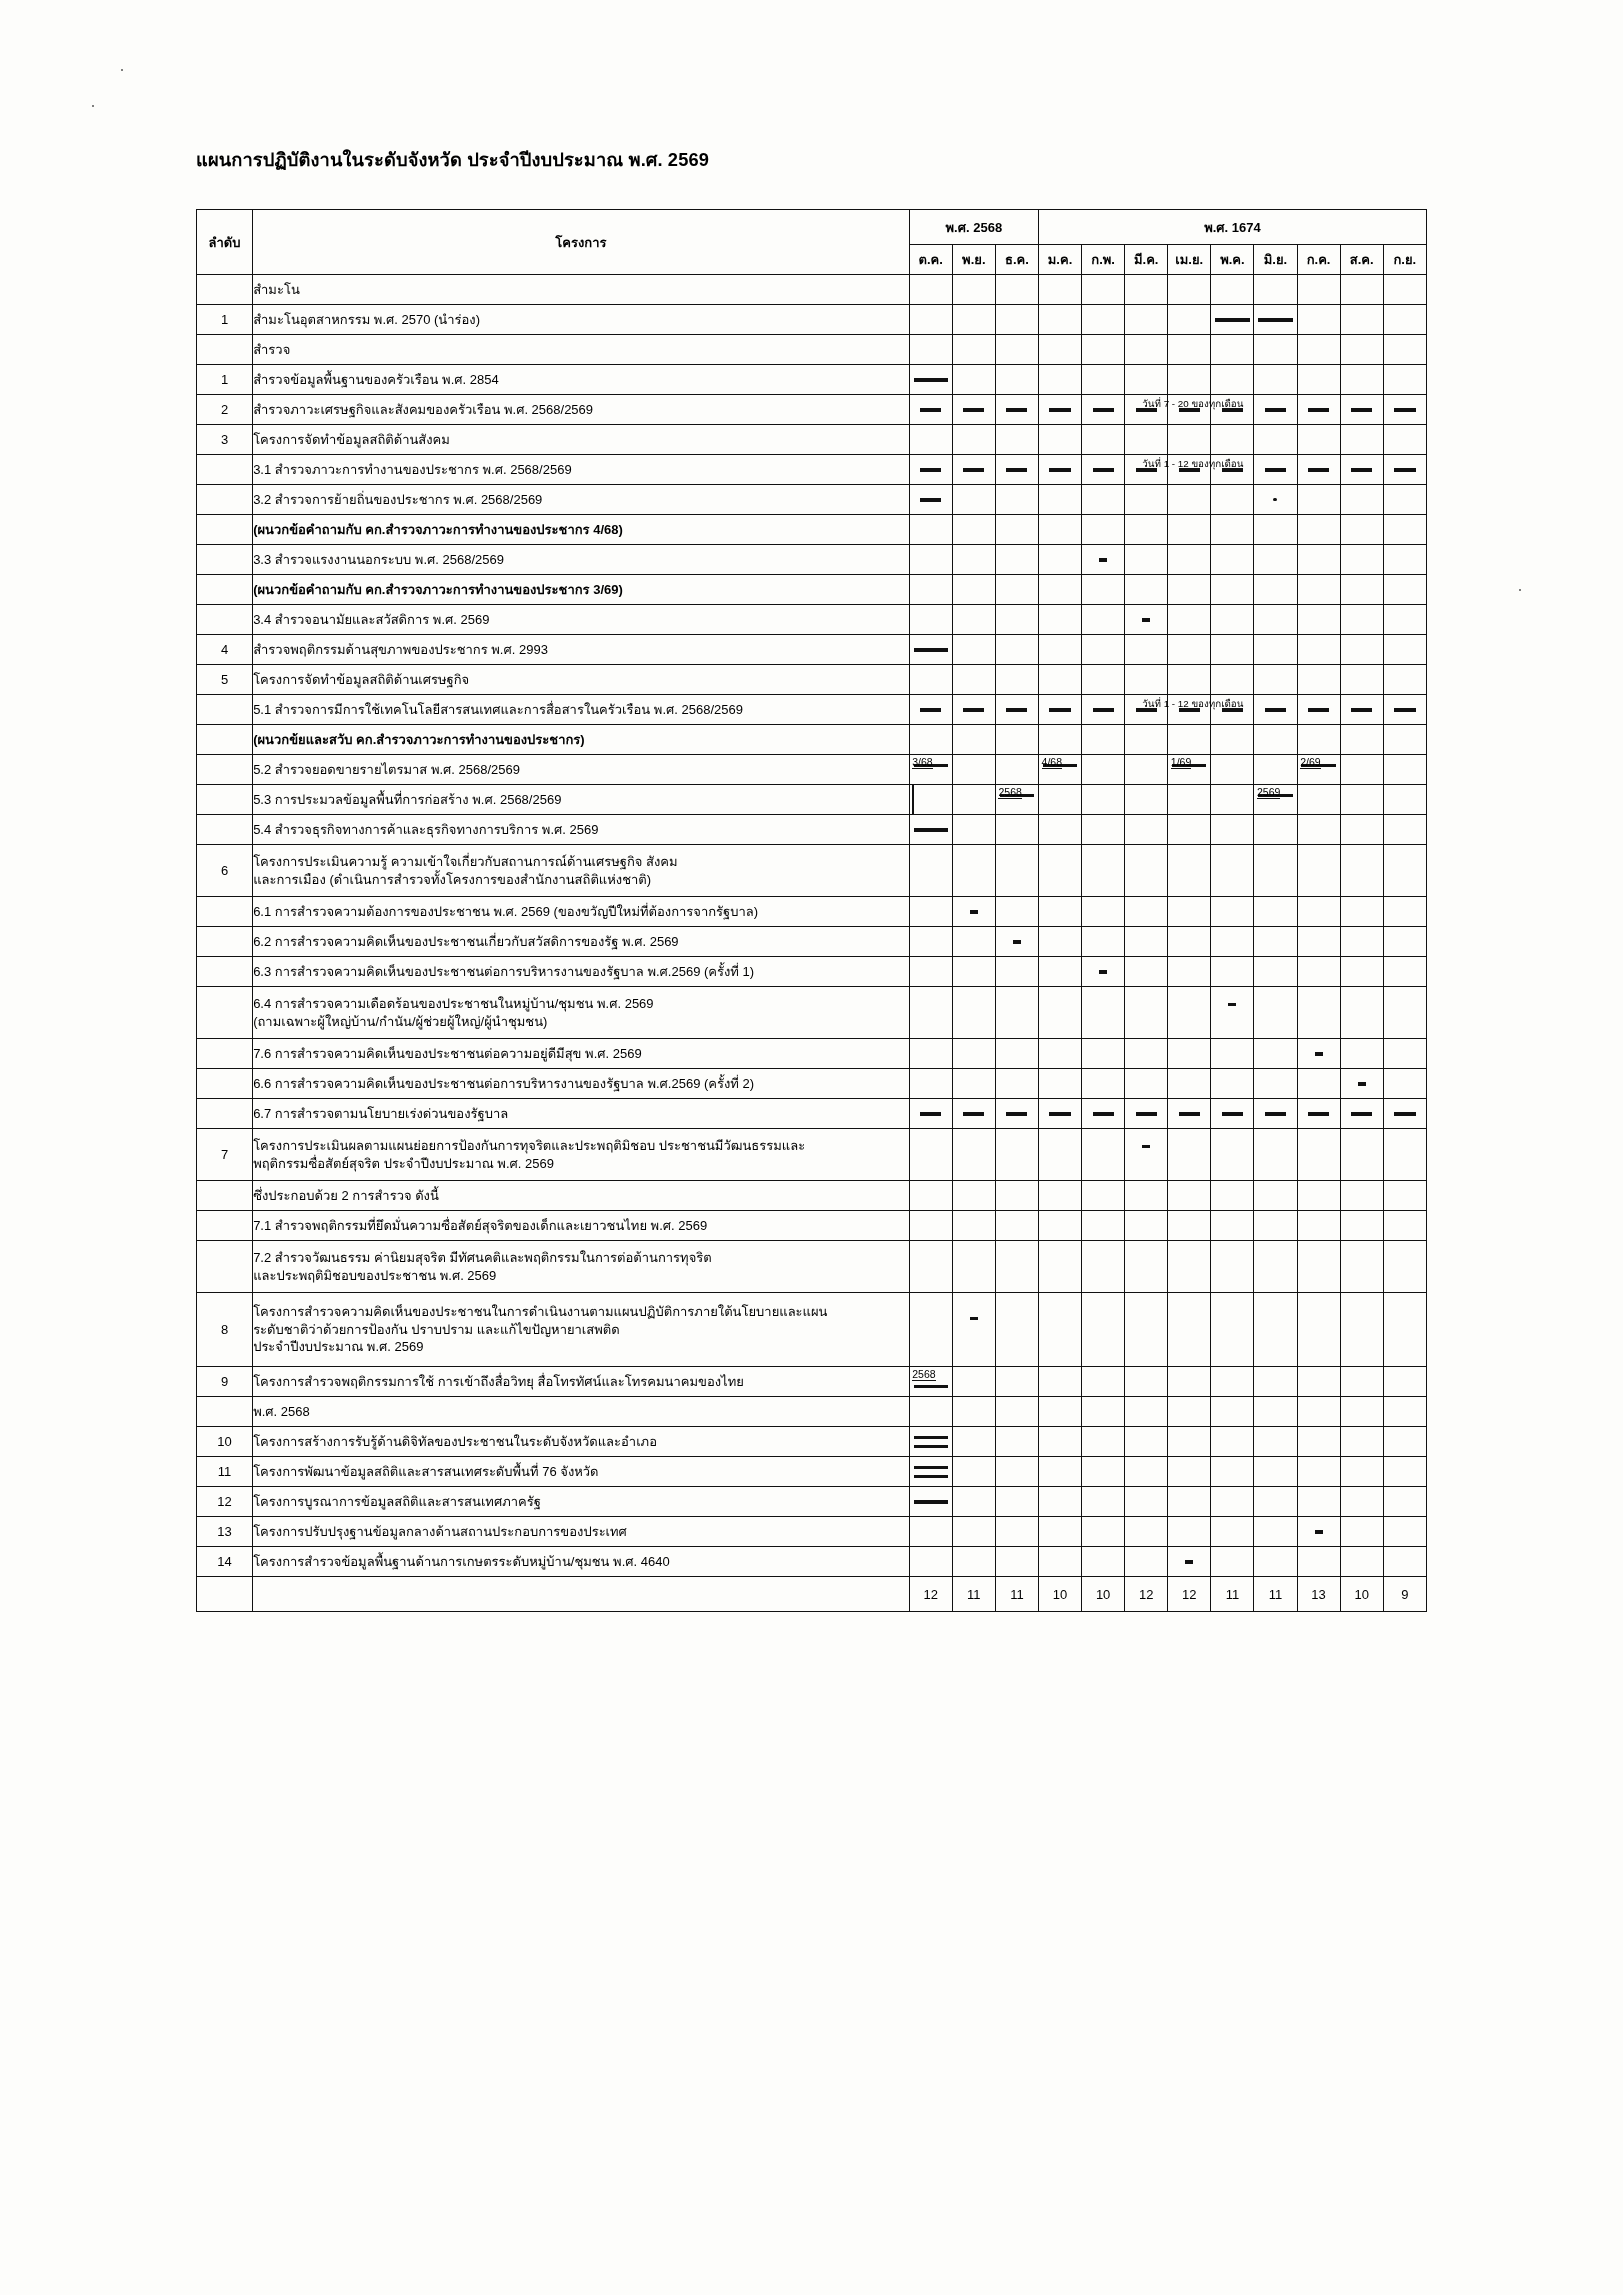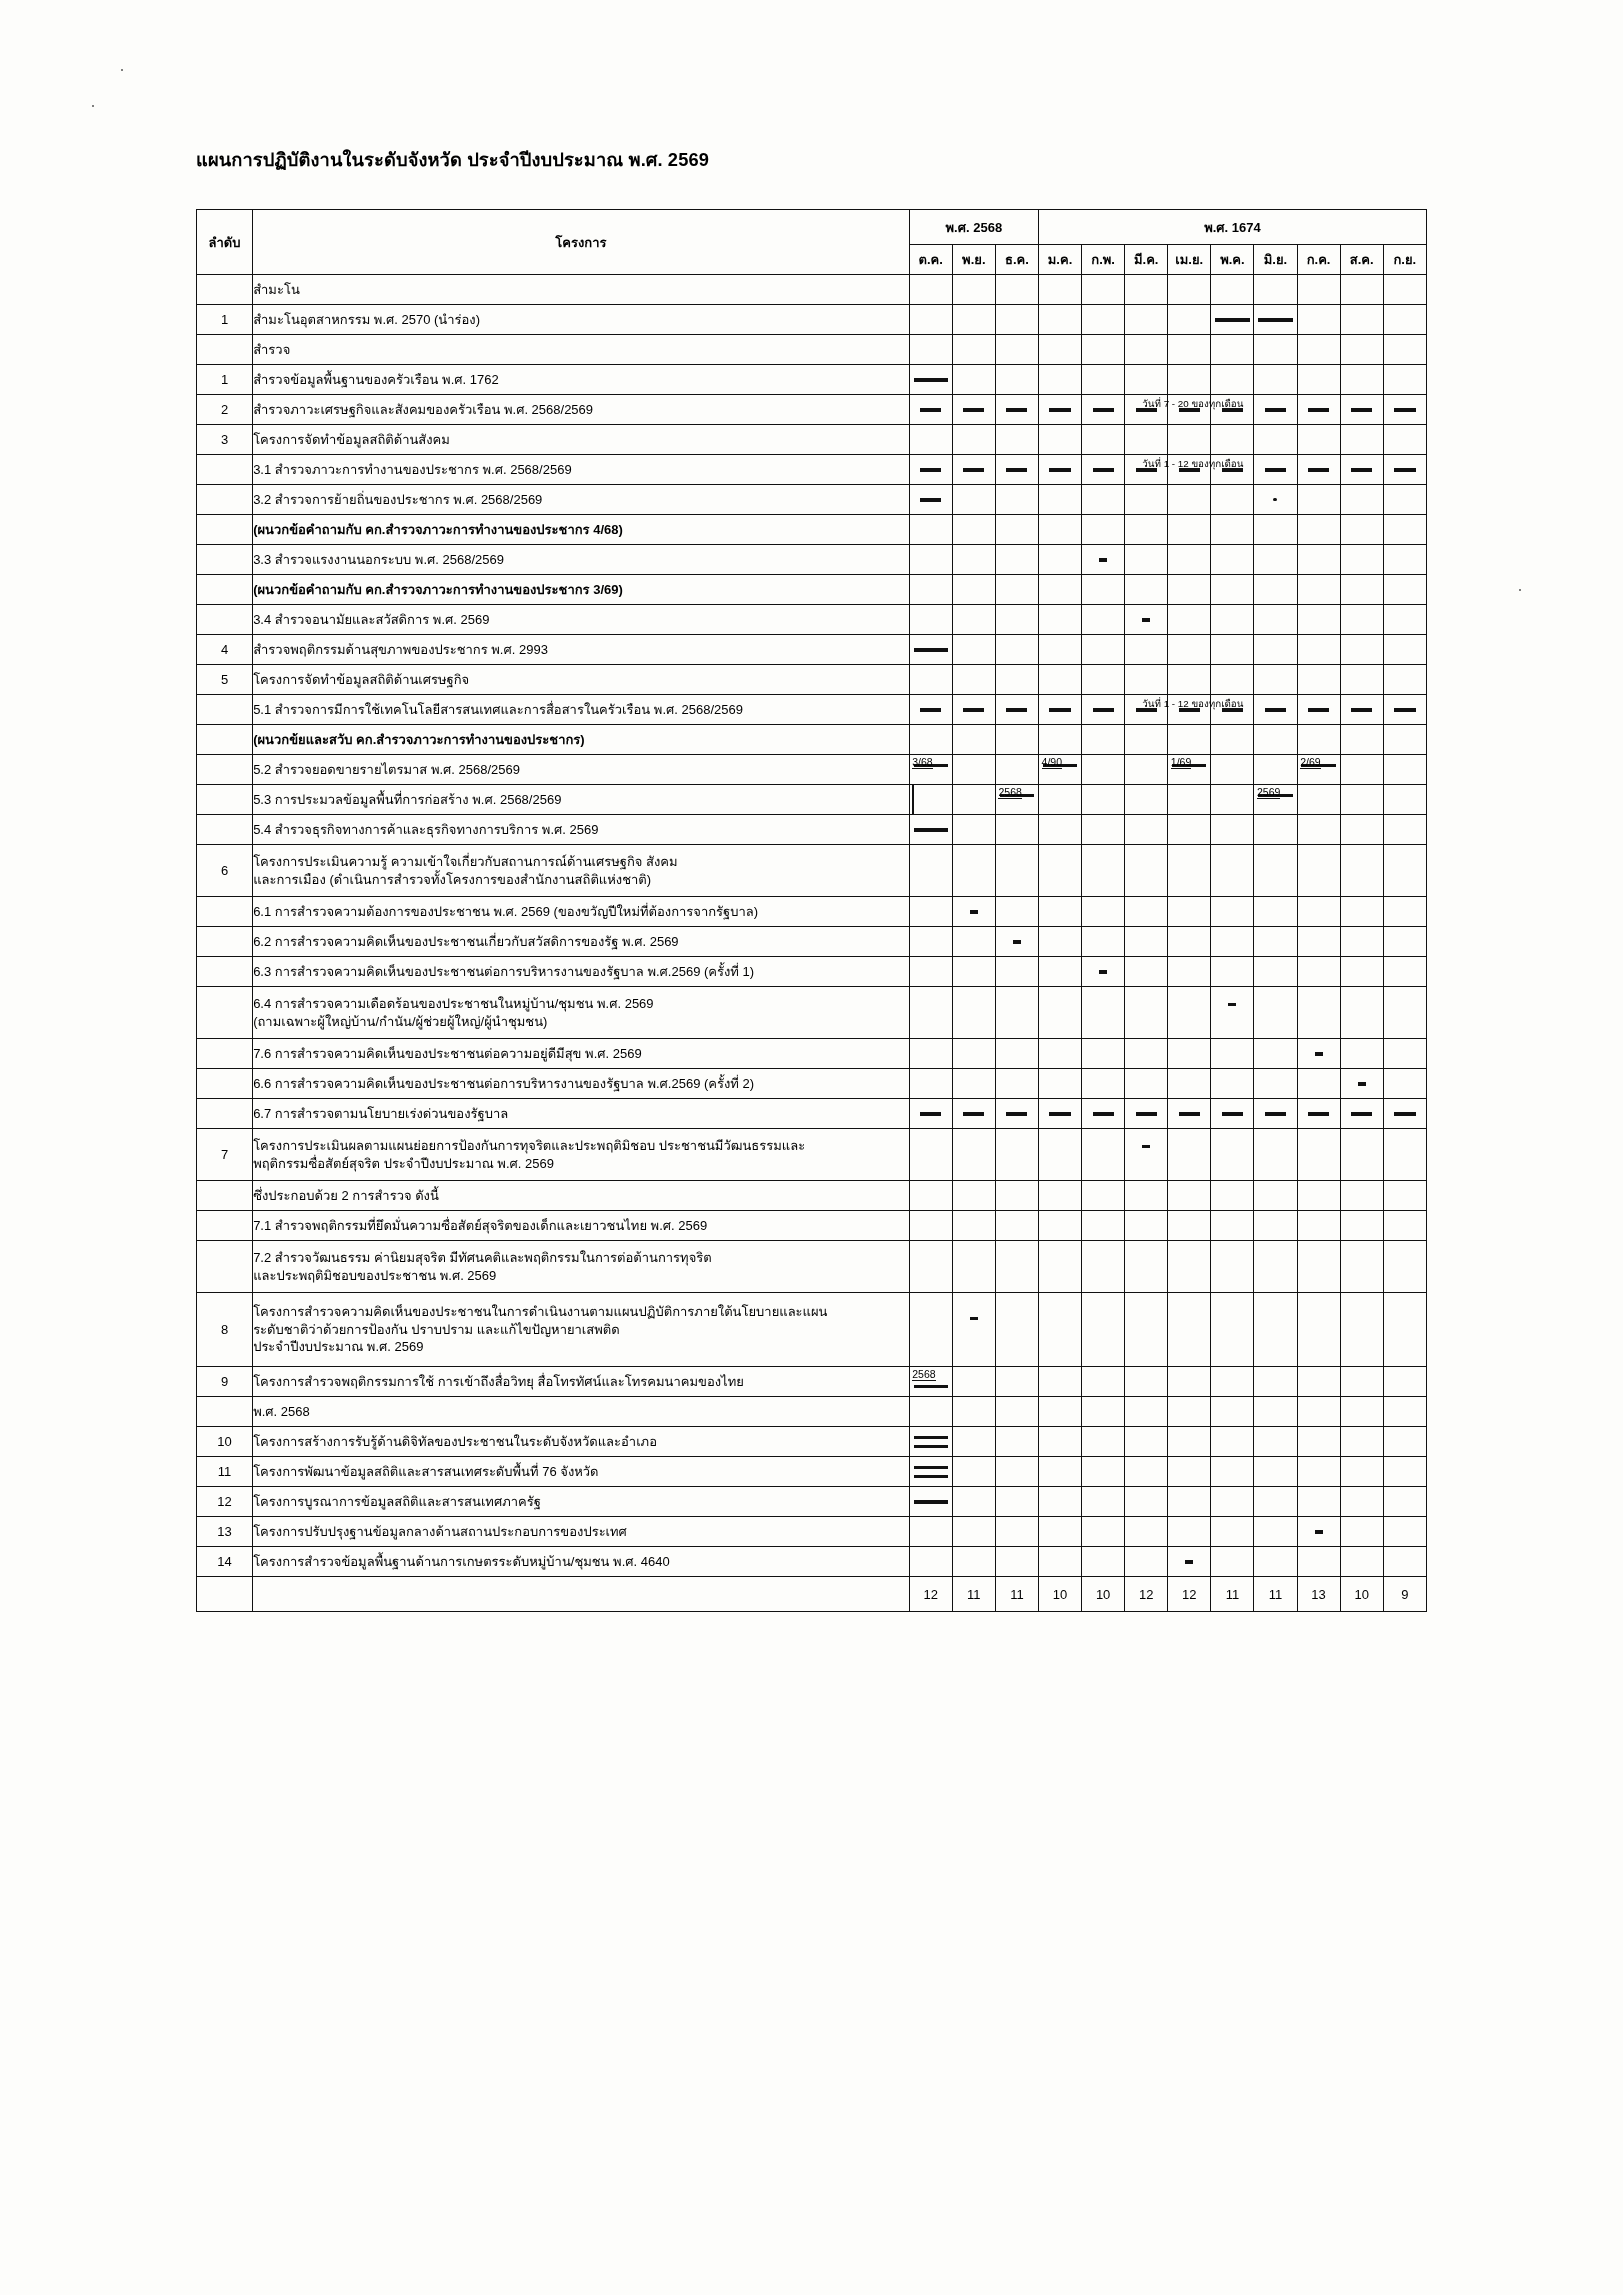--- a/index.html
+++ b/index.html
@@ -260,21 +260,21 @@
           </td>
           <td>
             <div class="cell" style="height: 100%;"></div>
           </td>
           <td>
             <div class="cell" style="height: 100%;"></div>
           </td>
         </tr>
         <tr class="r1">
           <td class="row-seq">1</td>
-          <td class="row-label">สำรวจข้อมูลพื้นฐานของครัวเรือน พ.ศ. 1762</td>
+          <td class="row-label">สำรวจข้อมูลพื้นฐานของครัวเรือน พ.ศ. 2854</td>
           <td>
             <div class="cell" style="height: 100%;">
               <div class="bar  "></div>
             </div>
           </td>
           <td>
             <div class="cell" style="height: 100%;"></div>
           </td>
           <td>
             <div class="cell" style="height: 100%;"></div>
@@ -883,21 +883,21 @@
           </td>
           <td>
             <div class="cell" style="height: 100%;"></div>
           </td>
           <td>
             <div class="cell" style="height: 100%;"></div>
           </td>
           <td>
             <div class="cell" style="height: 100%;">
               <div class="bar  up"></div>
-              <div class="tag b">4/90</div>
+              <div class="tag b">4/68</div>
             </div>
           </td>
           <td>
             <div class="cell" style="height: 100%;"></div>
           </td>
           <td>
             <div class="cell" style="height: 100%;"></div>
           </td>
           <td>
             <div class="cell" style="height: 100%;">

